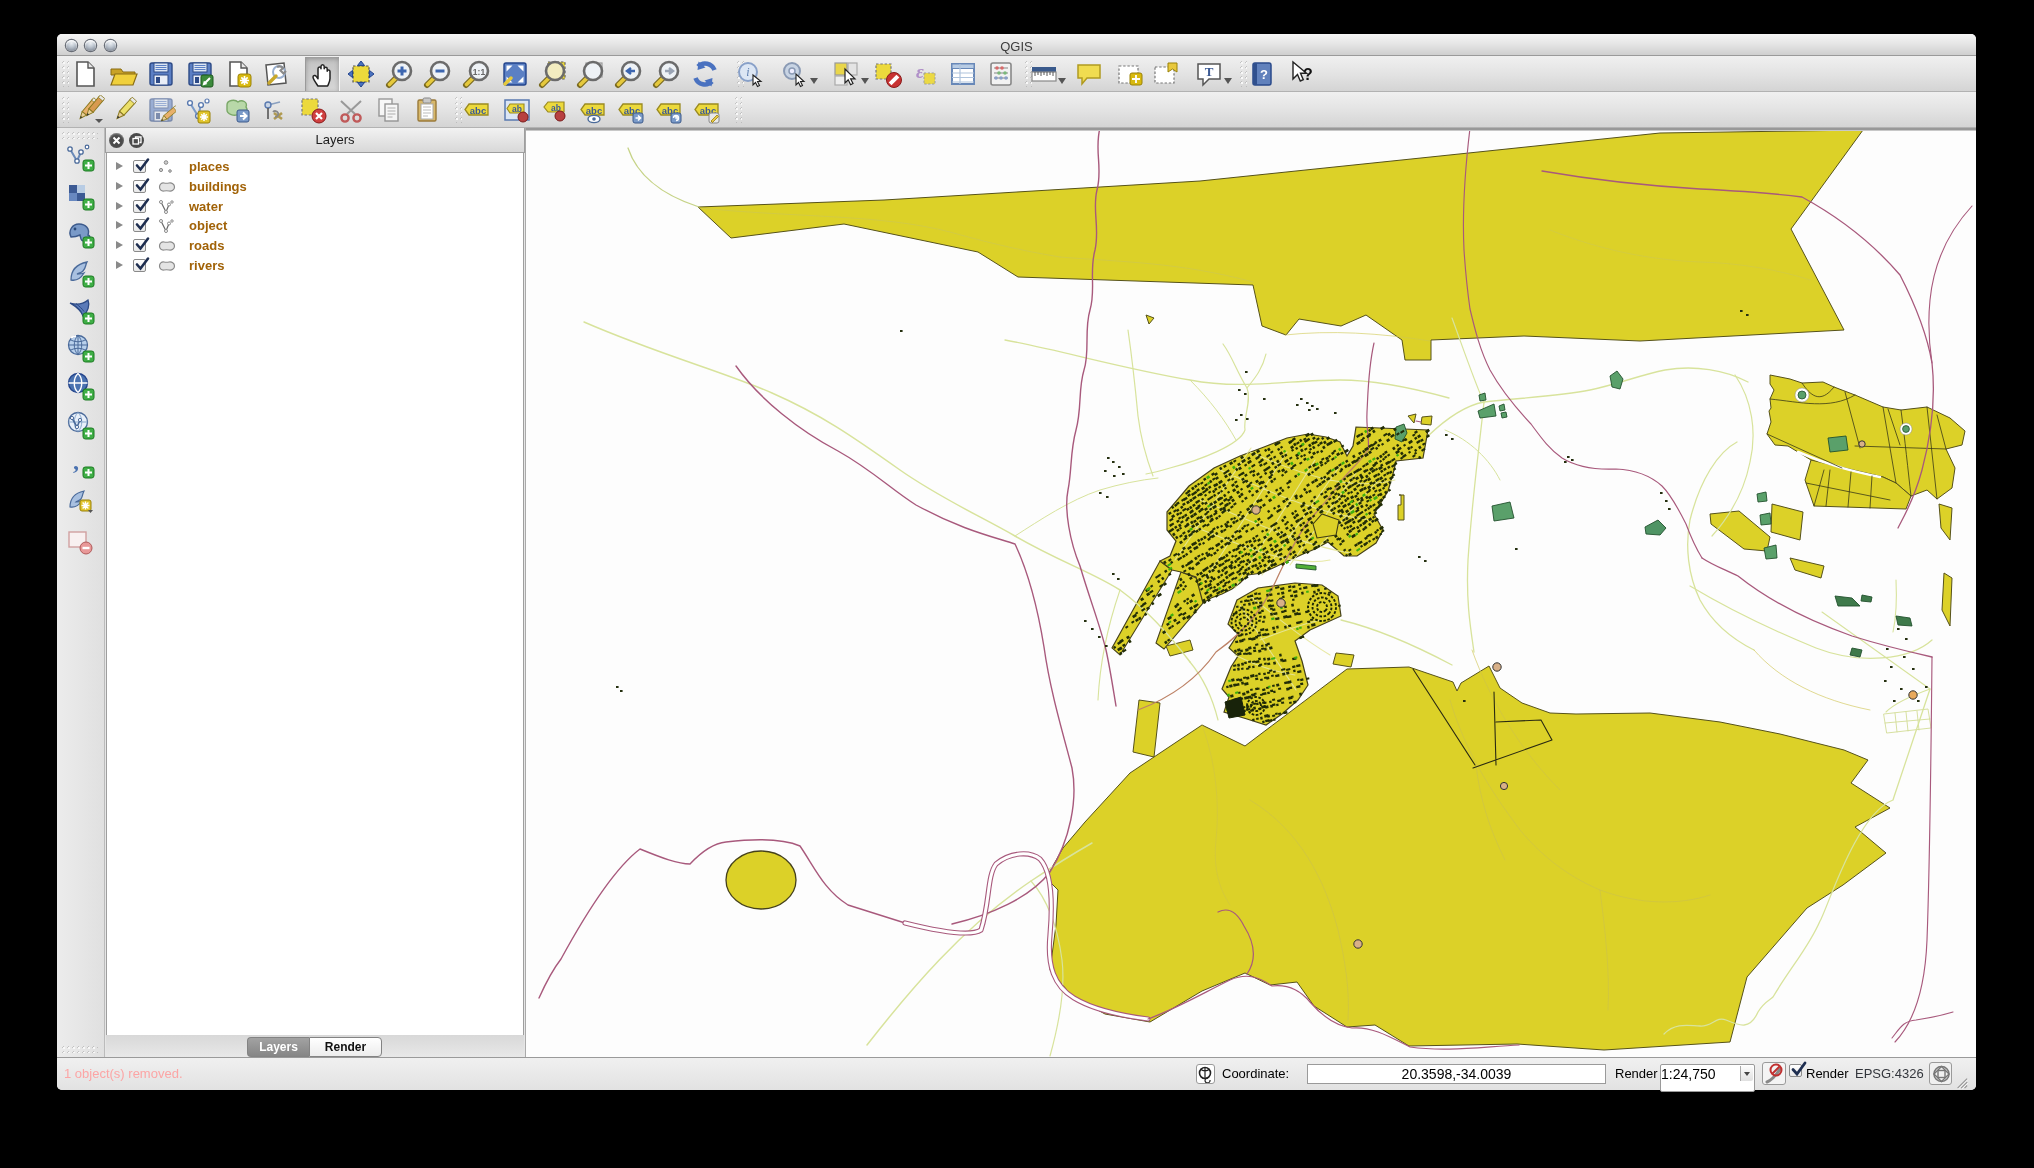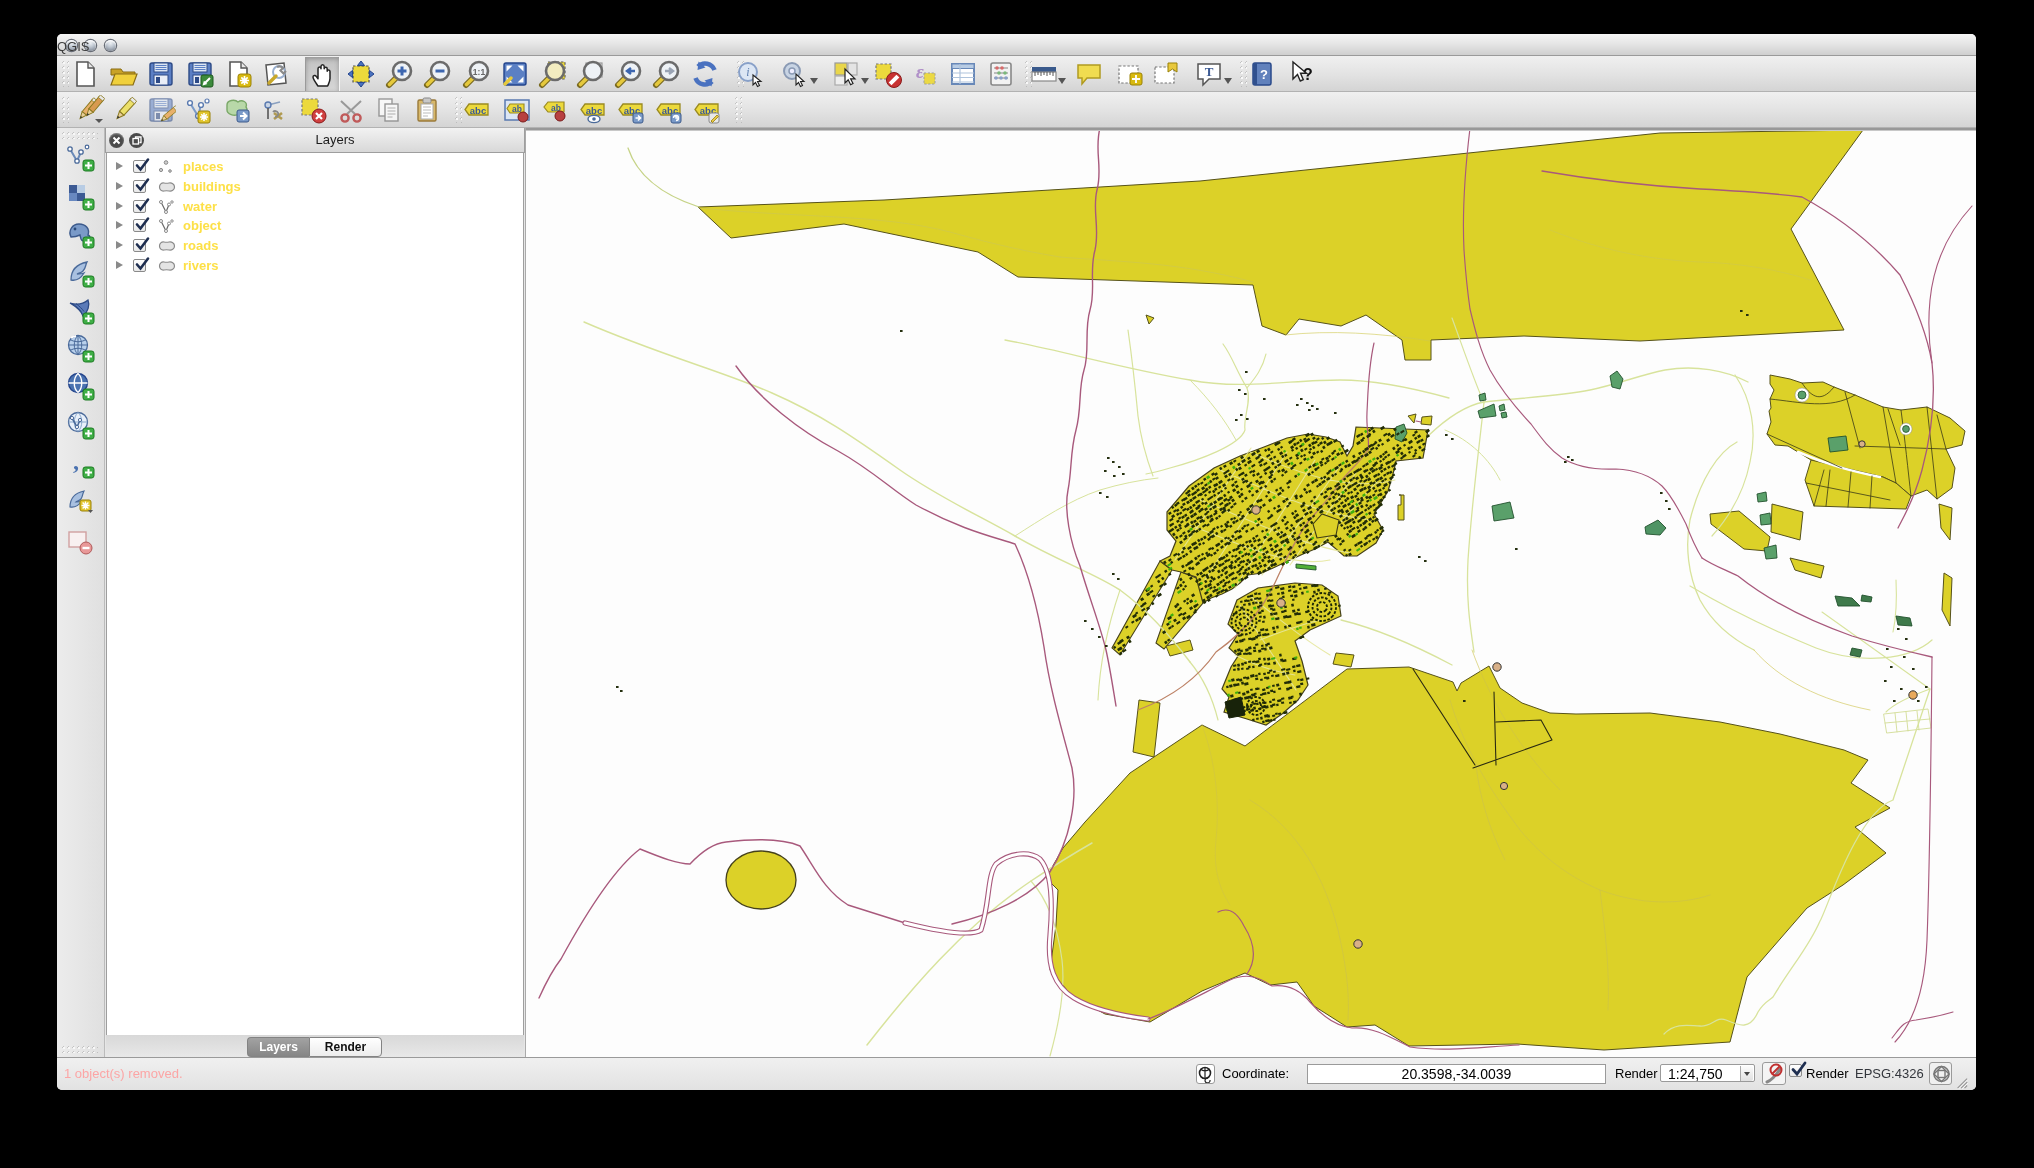--- a/index.html
+++ b/index.html
@@ -5,21 +5,21 @@
 body { width:2034px; height:1168px; background:#000; position:relative; overflow:hidden;
        font-family:"Liberation Sans", sans-serif; }
 #win { position:absolute; left:57px; top:34px; width:1919px; height:1056px;
   border-radius:5px; background:#e6e6e6; box-shadow: 0 0 0 1px rgba(0,0,0,0.6); overflow:hidden;}
 #titlebar { position:absolute; left:0; top:0; width:100%; height:22px;
   background:linear-gradient(180deg,#f6f6f6 0%, #e4e4e4 50%, #cfcfcf 100%);
   border-bottom:1px solid #9a9a9a; }
 .tl { position:absolute; top:40px; width:11px; height:11px; border-radius:50%;
   background:radial-gradient(circle at 50% 28%, #eef1f4 0%, #bfc7d1 40%, #8a929e 80%, #737a85 100%);
   box-shadow: inset 0 1.5px 1.5px rgba(255,255,255,0.95), 0 0 0 1.2px #686d76; }
-#titletext { position:absolute; top:39px; left:0; width:1919px; text-align:left;
+#titletext { position:absolute; top:39px; left:0; width:1919px; text-align:center;
   font-size:13px; color:#3c3c3c; }
 .tbar { position:absolute; left:57px; width:1919px; height:36px;
   background:linear-gradient(180deg,#f0f0f0 0%, #e2e2e2 55%, #d4d4d4 100%);
   border-bottom:1px solid #b2b2b2; }
 .grip { position:absolute; width:7px; height:26px;
   background-image: radial-gradient(circle at 2px 2px, #f8f8f8 1px, rgba(0,0,0,0) 1.3px), radial-gradient(circle at 1.6px 1.6px, #adadad 1px, rgba(0,0,0,0) 1.3px);
   background-size: 5px 5px; background-position: 0 0, 0 0; }
 #dock { position:absolute; left:57px; top:128px; width:48px; height:929px;
   background:linear-gradient(90deg,#ececec,#e0e0e0); border-right:1px solid #bbb; }
 #panel { position:absolute; left:105px; top:128px; width:420px; height:929px; background:#e6e6e6; }
@@ -27,21 +27,21 @@
   background:linear-gradient(180deg,#f2f2f2,#d8d8d8); border:1px solid #9e9e9e; border-top:none;}
 #plist { position:absolute; left:1px; top:25px; width:418px; height:882px; background:#fff;
   border-left:1px solid #9e9e9e; border-right:1px solid #9e9e9e;}
 #ptabs { position:absolute; left:1px; top:907px; width:418px; height:22px;
   background:linear-gradient(180deg,#d8d8d8,#e8e8e8); }
 .row { position:absolute; left:0; height:20px; width:100%; }
 .tri { position:absolute; left:11px; width:0; height:0; border-left:7px solid #8a8a8a;
   border-top:4.5px solid transparent; border-bottom:4.5px solid transparent; }
 .cb { position:absolute; left:28px; width:13px; height:13px; border:1px solid #8a8a8a; border-radius:2px;
   background:linear-gradient(180deg,#fff,#e8e8e8); }
-.lname { position:absolute; left:78px; font-size:13px; font-weight:bold; color:#fde047; }
+.lname { position:absolute; left:84px; font-size:13px; font-weight:bold; color:#a16207; }
 #map { position:absolute; left:525px; top:128px; width:1451px; height:929px; background:#fdfdfd;
   border-top:1px solid #8a8a8a; border-left:1px solid #a0a0a0; }
 #status { position:absolute; left:57px; top:1057px; width:1919px; height:33px;
   background:linear-gradient(180deg,#f0f0f0,#e2e2e2); border-top:1px solid #9a9a9a; font-size:13px; color:#1a1a1a; border-radius:0 0 5px 5px;}
 .sbox { position:absolute; border:1px solid #9a9a9a; background:#fff; border-radius:3px; }
 .pressed { position:absolute; background:linear-gradient(180deg,#c2c2c2,#d6d6d6);
   border-left:1px solid #9a9a9a; border-right:1px solid #f6f6f6; box-shadow: inset 0 2px 5px rgba(0,0,0,0.25);}
 .seg { position:absolute; top:1037px; height:20px; font-size:12px; font-weight:bold;
   line-height:19px; text-align:center; border:1px solid #838383; }
 
@@ -651,21 +651,21 @@
 </svg>
 <div id="status"></div>
 <div style="position:absolute;left:64px;top:1066px;font-size:13px;color:#fca5a5">1 object(s) removed.</div>
 <div class="sbox" style="left:1196px;top:1064px;width:19px;height:20px"><svg width="17" height="18" viewBox="0 0 17 18">
       <circle cx="8" cy="8" r="5.5" fill="none" stroke="#222" stroke-width="1.6"></circle>
       <path d="M8,2 v12 M3.5,4 c2.5,2.5 6.5,2.5 9,0 M11,13 a2.5,2.5 0 1 0 2,2" stroke="#222" stroke-width="1.2" fill="none"></path>
     </svg></div>
 <div style="position:absolute;left:1222px;top:1066px;font-size:13px">Coordinate:</div>
 <div class="sbox" style="left:1307px;top:1064px;width:299px;height:20px;text-align:center;font-size:14px;line-height:19px;border-radius:0">20.3598,-34.0039</div>
 <div style="position:absolute;left:1615px;top:1066px;font-size:13px">Render</div>
-<div class="sbox" style="left:1660px;top:1064px;width:95px;height:18px;font-size:14px;line-height:18px;padding-left:7px;border-radius:2px">1:24,750<div style="position:absolute;right:1px;top:1px;width:13px;height:15px;background:linear-gradient(180deg,#fcfcfc,#e0e0e0);border-left:1px solid #aaa;border-radius:0 2px 2px 0">
+<div class="sbox" style="left:1660px;top:1064px;width:95px;height:28px;font-size:14px;line-height:18px;border-radius:2px">1:24,750<div style="position:absolute;right:1px;top:1px;width:13px;height:15px;background:linear-gradient(180deg,#fcfcfc,#e0e0e0);border-left:1px solid #aaa;border-radius:0 2px 2px 0">
       <div style="position:absolute;left:3px;top:6px;width:0;height:0;border-left:3.5px solid transparent;border-right:3.5px solid transparent;border-top:4.5px solid #444"></div>
     </div></div>
 <div class="sbox" style="left:1762px;top:1062px;width:24px;height:23px;background:#f4f4f4"><svg width="22" height="22" viewBox="0 0 22 22">
       <path d="M4,19 c3,-1 9,-6 13,-13" stroke="#888" stroke-width="3" fill="none" stroke-linecap="round"></path>
       <circle cx="13" cy="7" r="5.5" fill="none" stroke="#c03030" stroke-width="2"></circle>
       <line x1="9.5" y1="10.5" x2="16.5" y2="3.5" stroke="#c03030" stroke-width="2"></line>
     </svg></div>
 <div style="position:absolute;left:1789px;top:1064px;width:13px;height:13px;border:1px solid #8a8a8a;border-radius:2px;background:linear-gradient(180deg,#fff,#e8e8e8)">
     <svg style="position:absolute;left:-1px;top:-5px" width="20" height="20" viewBox="0 0 20 20">
       <path d="M4,9.5 l4,4.5 L16,3" fill="none" stroke="#1e2e50" stroke-width="2.8" stroke-linecap="round"></path>

